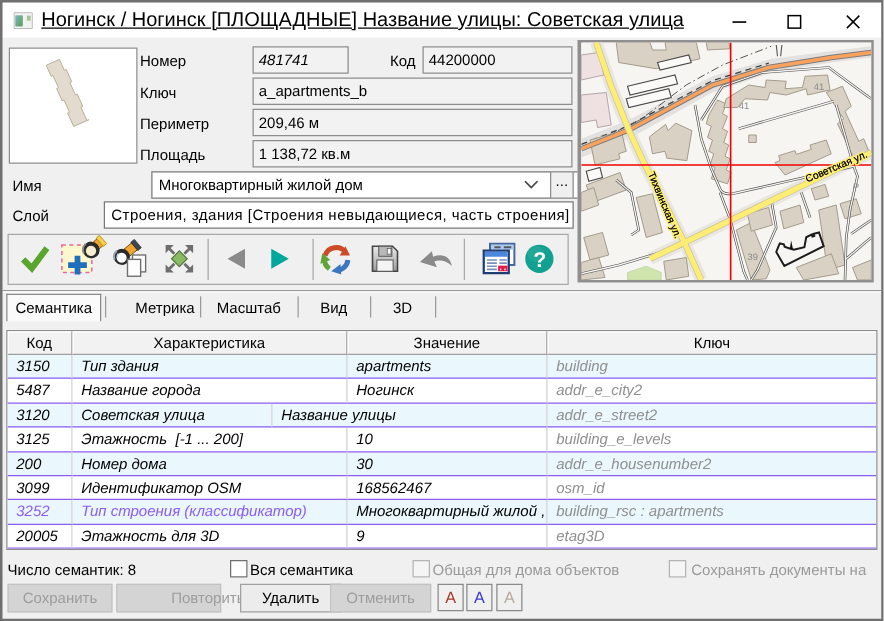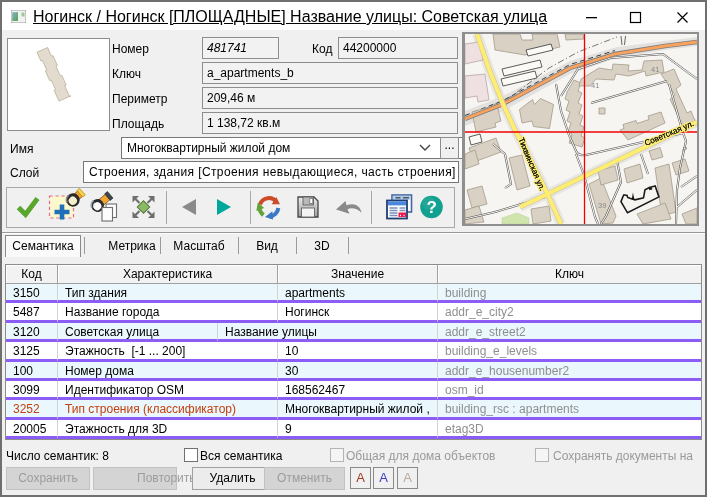--- a/index.html
+++ b/index.html
@@ -21,25 +21,25 @@
     border:1px solid #8a8a8a;border-bottom:none;box-sizing:border-box;text-align:center;line-height:21px;z-index:2;}
   .tab{position:absolute;top:237px;height:18px;line-height:18px;text-align:center;}
   .tsepv{position:absolute;top:237px;height:17px;width:1px;background:#9a9a9a;}
   
   #tbl{position:absolute;left:5px;top:264px;width:695px;height:174px;background:#fff;border:1px solid #8c8c8c;overflow:hidden;}
   .hrow{display:flex;height:19px;}
   .hc{background:#f2f2f2;border-right:1px solid #9f9f9f;border-bottom:1px solid #9f9f9f;
      box-shadow:inset 1px 1px 0 #ffffff;text-align:center;line-height:18px;box-sizing:border-box;}
   .r{display:flex;height:19.4px;}
   .r.az{background:#eaf7fd;}
-  .c{box-sizing:border-box;border-right:1px solid #d3d3d3;border-bottom:3px solid #8b5cf6;
-     line-height:18px;padding-left:7px;white-space:nowrap;overflow:hidden;}
+  .c{box-sizing:border-box;border-right:1px solid #d3d3d3;border-bottom:1px solid #8b5cf6;
+     line-height:18px;padding-left:7px;white-space:nowrap;overflow:hidden;font-style:italic;}
   .c.last{border-right:none;}
   .key{color:#8f8f8f;}
-  .blue{color:#c2410c;}
+  .blue{color:#8b5cf6;}
   
   .chk{position:absolute;width:12px;height:12px;background:#fff;border:1px solid #707070;}
   .chk.dis{border-color:#b4b4b4;background:#f5f5f5;}
   .btn{position:absolute;top:467px;height:23px;box-sizing:border-box;background:#d4d4d4;
      border:1px solid #c2c2c2;color:#9d9d9d;text-align:center;line-height:21px;font-size:12px;}
   .btn.en{background:#ececec;border-color:#a0a0a0;color:#000;margin-left:12px;}
   .abtn{position:absolute;top:467px;width:21px;height:22px;box-sizing:border-box;background:#f0f0f0;
      border:1px solid #8a8a8a;text-align:center;line-height:20px;font-size:13px;}
 </style></head>
 <body>
@@ -350,21 +350,21 @@
         <div class="c" style="width:220px">Название улицы</div>
         <div class="c key last" style="width:263px">addr_e_street2</div>
       </div>
     <div class="r">
         <div class="c" style="width:52px">3125</div>
         <div class="c" style="width:220px">Этажность&nbsp; [-1 ... 200]</div>
         <div class="c" style="width:160px">10</div>
         <div class="c key last" style="width:263px">building_e_levels</div>
       </div>
     <div class="r az">
-        <div class="c" style="width:52px">100</div>
+        <div class="c" style="width:52px">200</div>
         <div class="c" style="width:220px">Номер дома</div>
         <div class="c" style="width:160px">30</div>
         <div class="c key last" style="width:263px">addr_e_housenumber2</div>
       </div>
     <div class="r">
         <div class="c" style="width:52px">3099</div>
         <div class="c" style="width:220px">Идентификатор OSM</div>
         <div class="c" style="width:160px">168562467</div>
         <div class="c key last" style="width:263px">osm_id</div>
       </div>

